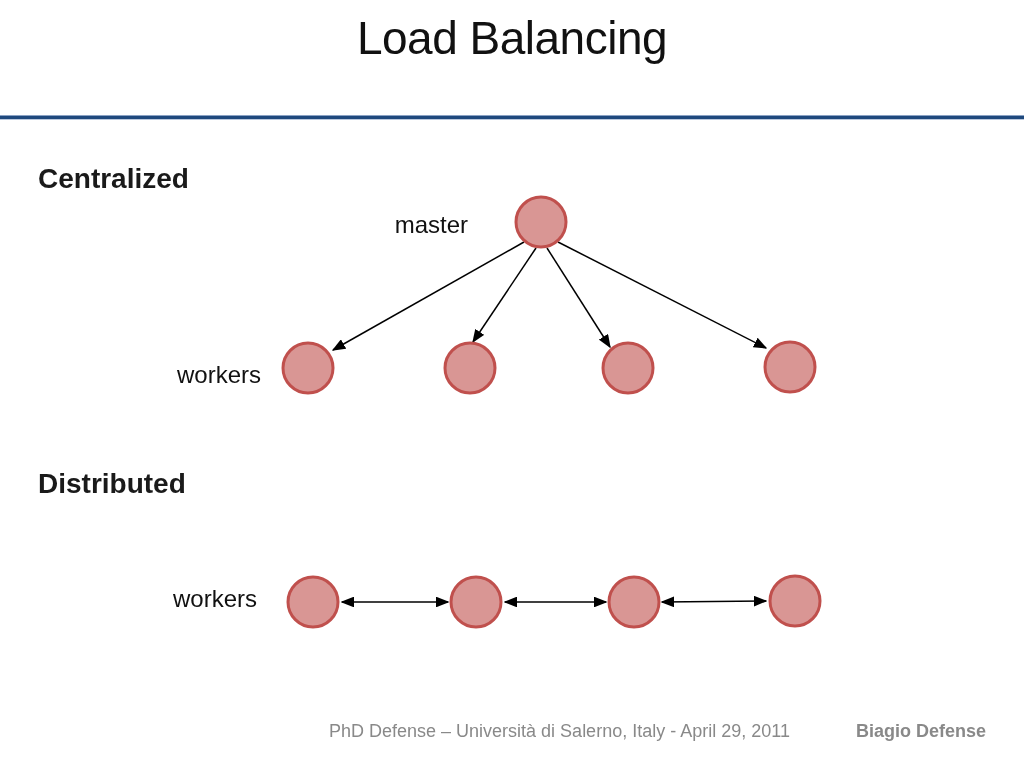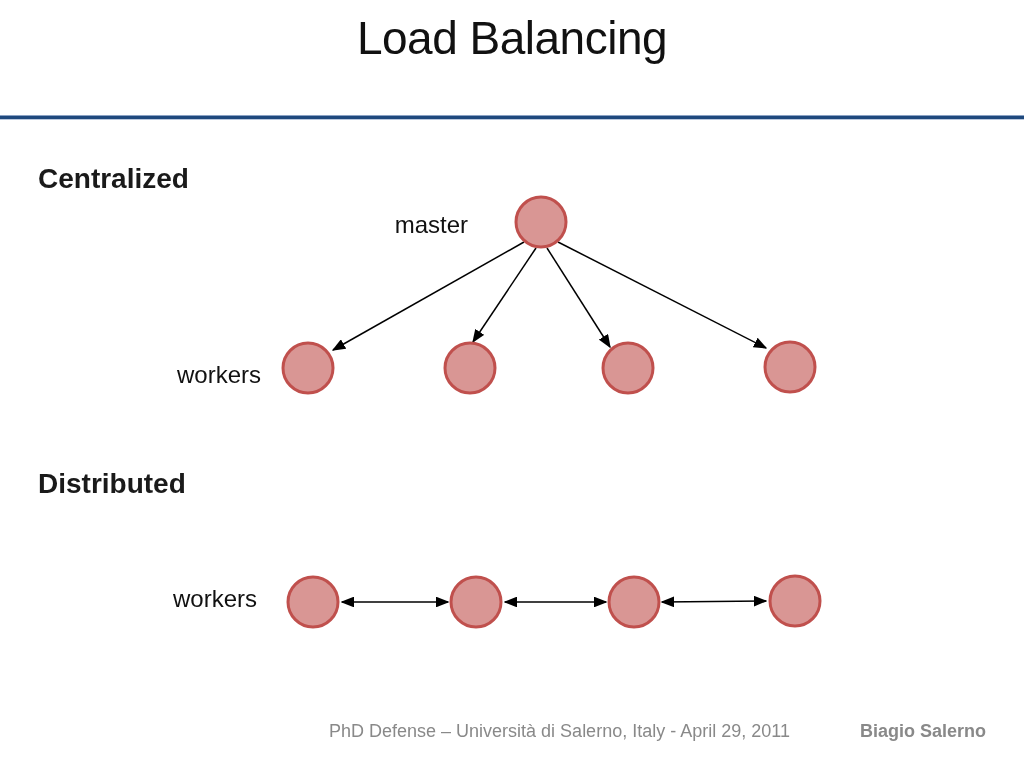--- a/index.html
+++ b/index.html
@@ -131,16 +131,16 @@
     <g stroke-width="3">
       <circle cx="313" cy="602" r="25" fill="#D99694" stroke="#C0504D"></circle>
       <circle cx="476" cy="602" r="25" fill="#D99694" stroke="#C0504D"></circle>
       <circle cx="634" cy="602" r="25" fill="#D99694" stroke="#C0504D"></circle>
       <circle cx="795" cy="601" r="25" fill="#D99694" stroke="#C0504D"></circle>
     </g>
   </svg>
 
   <div class="footer" style="color: rgb(137, 137, 137);">
     <span class="footer-left">PhD Defense – Università di Salerno, Italy - April 29, 2011</span>
-    <span class="footer-right">Biagio Salerno</span>
+    <span class="footer-right">Biagio Defense</span>
   </div>
 
 </div>
 
 </body></html>

